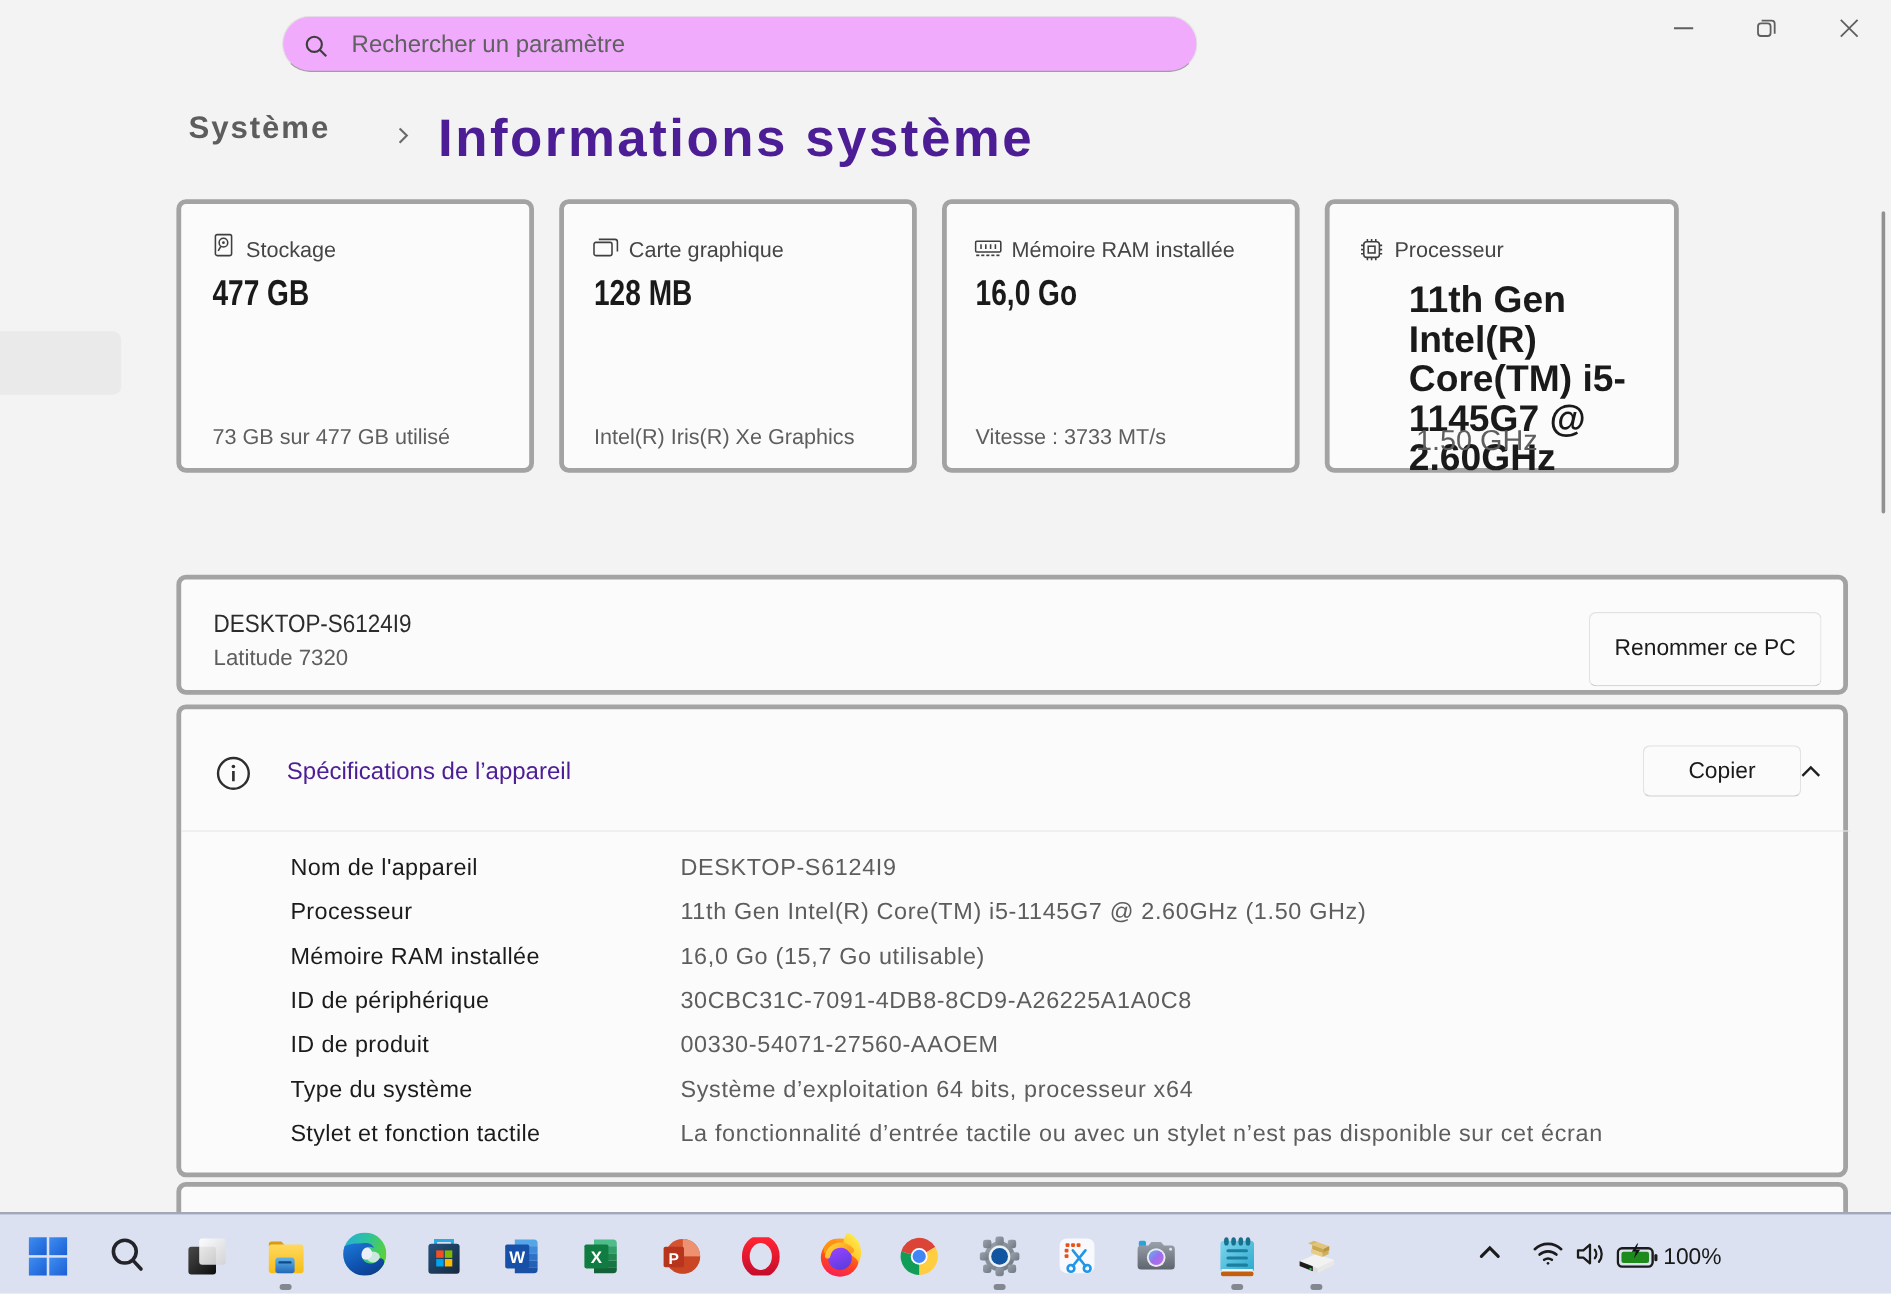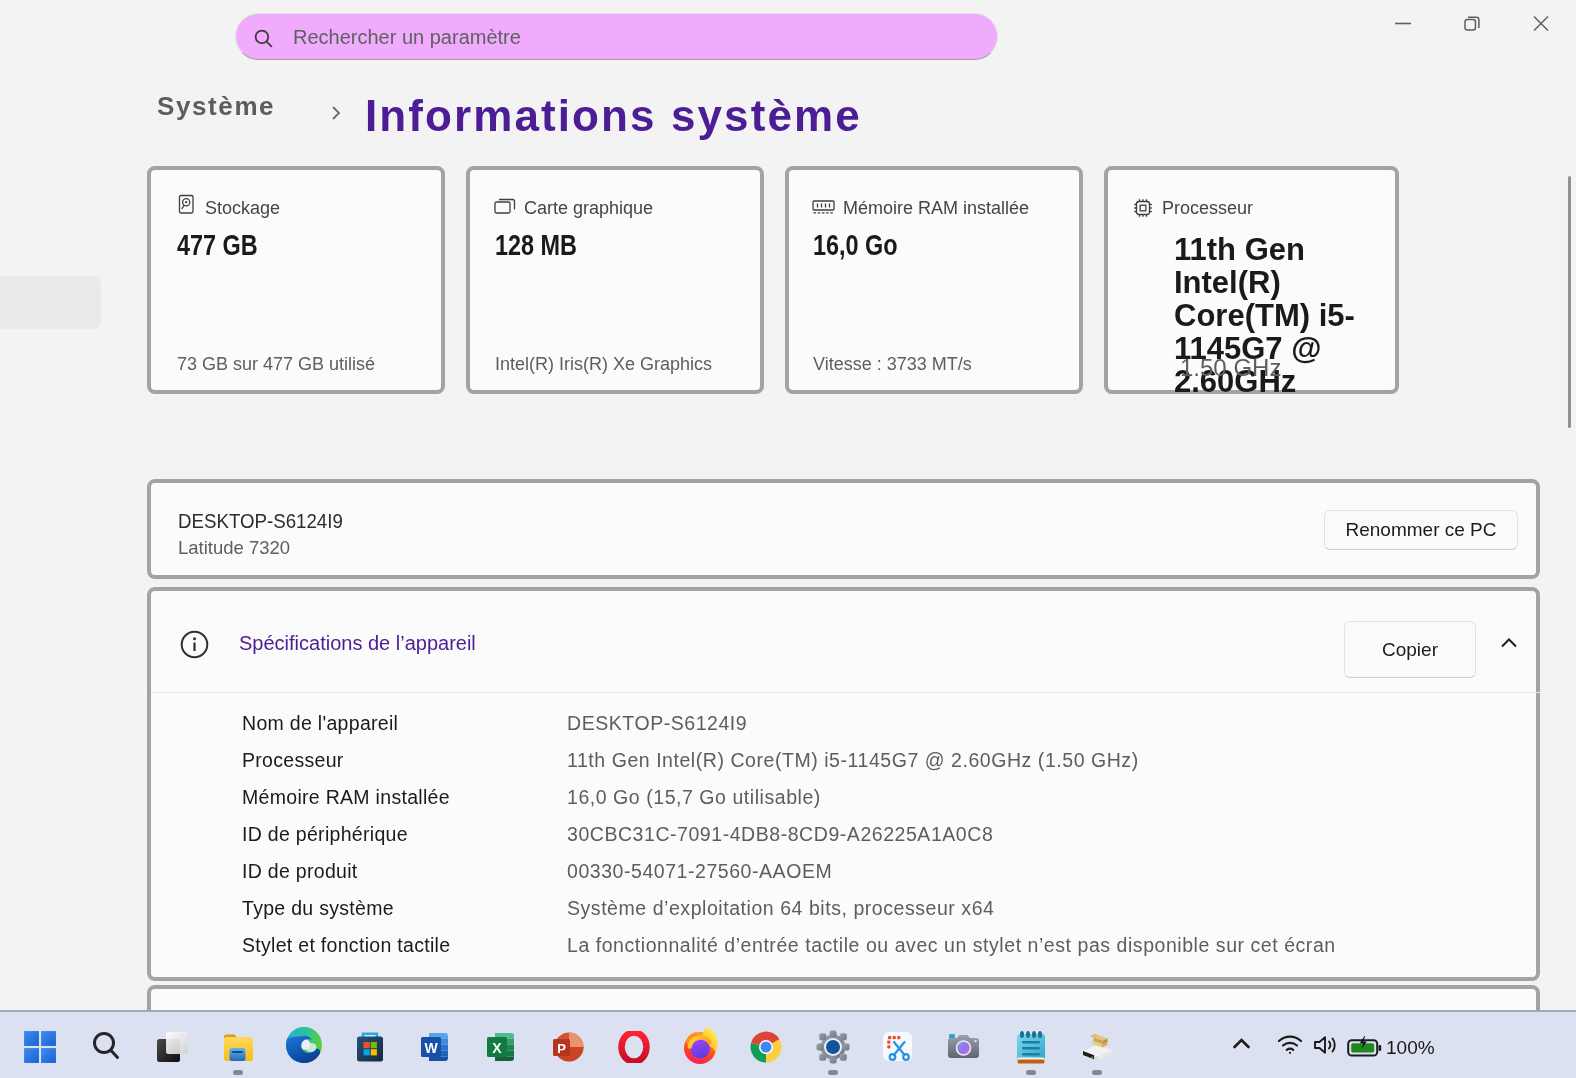--- a/index.html
+++ b/index.html
@@ -82,31 +82,31 @@
     <path d="M6.5 3.2 v-2 M10 3.2 v-2 M13.5 3.2 v-2 M6.5 18.8 v-2 M10 18.8 v-2 M13.5 18.8 v-2 M3.2 6.5 h-2 M3.2 10 h-2 M3.2 13.5 h-2 M18.8 6.5 h-2 M18.8 10 h-2 M18.8 13.5 h-2"></path>
   </svg>
   <div class="abs" style="left:54px; top:28px; font-size:18px; color:#454545;">Processeur</div>
   <div class="abs" style="left:24px; top:63px; font-size:31px; font-weight:700; color:#1a1a1a; line-height:33px;margin-left:42px;">11th Gen Intel(R) Core(TM)&nbsp;i5-1145G7 @ 2.60GHz</div>
   <div class="abs gray" style="left:24px; top:184px; font-size:24px;margin-left:48px;">1.50 GHz</div>
 </div>
 
 <div class="abs card" style="left:147px; top:479px; width:1393px; height:100px;">
   <div class="abs" style="left:27px; top:26px; font-size:21px; color:#2c2c2c; transform:scaleX(0.89); transform-origin:left top;">DESKTOP-S6124I9</div>
   <div class="abs gray" style="left:27px; top:54px; font-size:18.5px;">Latitude 7320</div>
-  <div class="abs btn" style="left:1173px; top:27px; width:194px; height:40px;">Renommer ce PC</div>
+  <div class="abs btn" style="left:1173px; top:27px; width:194px; height:62px;">Renommer ce PC</div>
 </div>
 
 <div class="abs card" style="left:147px; top:587px; width:1393px; height:394px;">
   <svg class="abs" style="left:29px; top:39px;" width="29" height="29" viewBox="0 0 29 29" fill="none">
     <circle cx="14.5" cy="14.5" r="12.8" stroke="#2e2e2e" stroke-width="2"></circle>
     <line x1="14.5" y1="12.5" x2="14.5" y2="21" stroke="#2e2e2e" stroke-width="2.2"></line>
     <circle cx="14.5" cy="8.7" r="1.5" fill="#2e2e2e"></circle>
   </svg>
   <div class="abs" style="left:88px; top:41px; font-size:20px; color:#4c1d95;">Spécifications de l’appareil</div>
-  <div class="abs btn" style="left:1193px; top:30px; width:132px; height:57px;">Copier</div>
+  <div class="abs btn" style="left:1218px; top:30px; width:132px; height:43px;">Copier</div>
   <svg class="abs" style="left:1349px; top:45px;" width="18" height="13" viewBox="0 0 18 13" fill="none" stroke="#1f1f1f" stroke-width="2">
     <path d="M2 10.5 L9 3.5 L16 10.5"></path>
   </svg>
   <div class="abs" style="left:0px; top:101px; width:1391px; height:1px; background:#e7e7e7;"></div>
 
   <div class="abs" style="left:91px; top:114px; font-size:19.5px; letter-spacing:0.3px; color:#1b1b1b; line-height:37px;">
     Nom de l'appareil<br>
     Processeur<br>
     Mémoire RAM installée<br>
     ID de périphérique<br>

